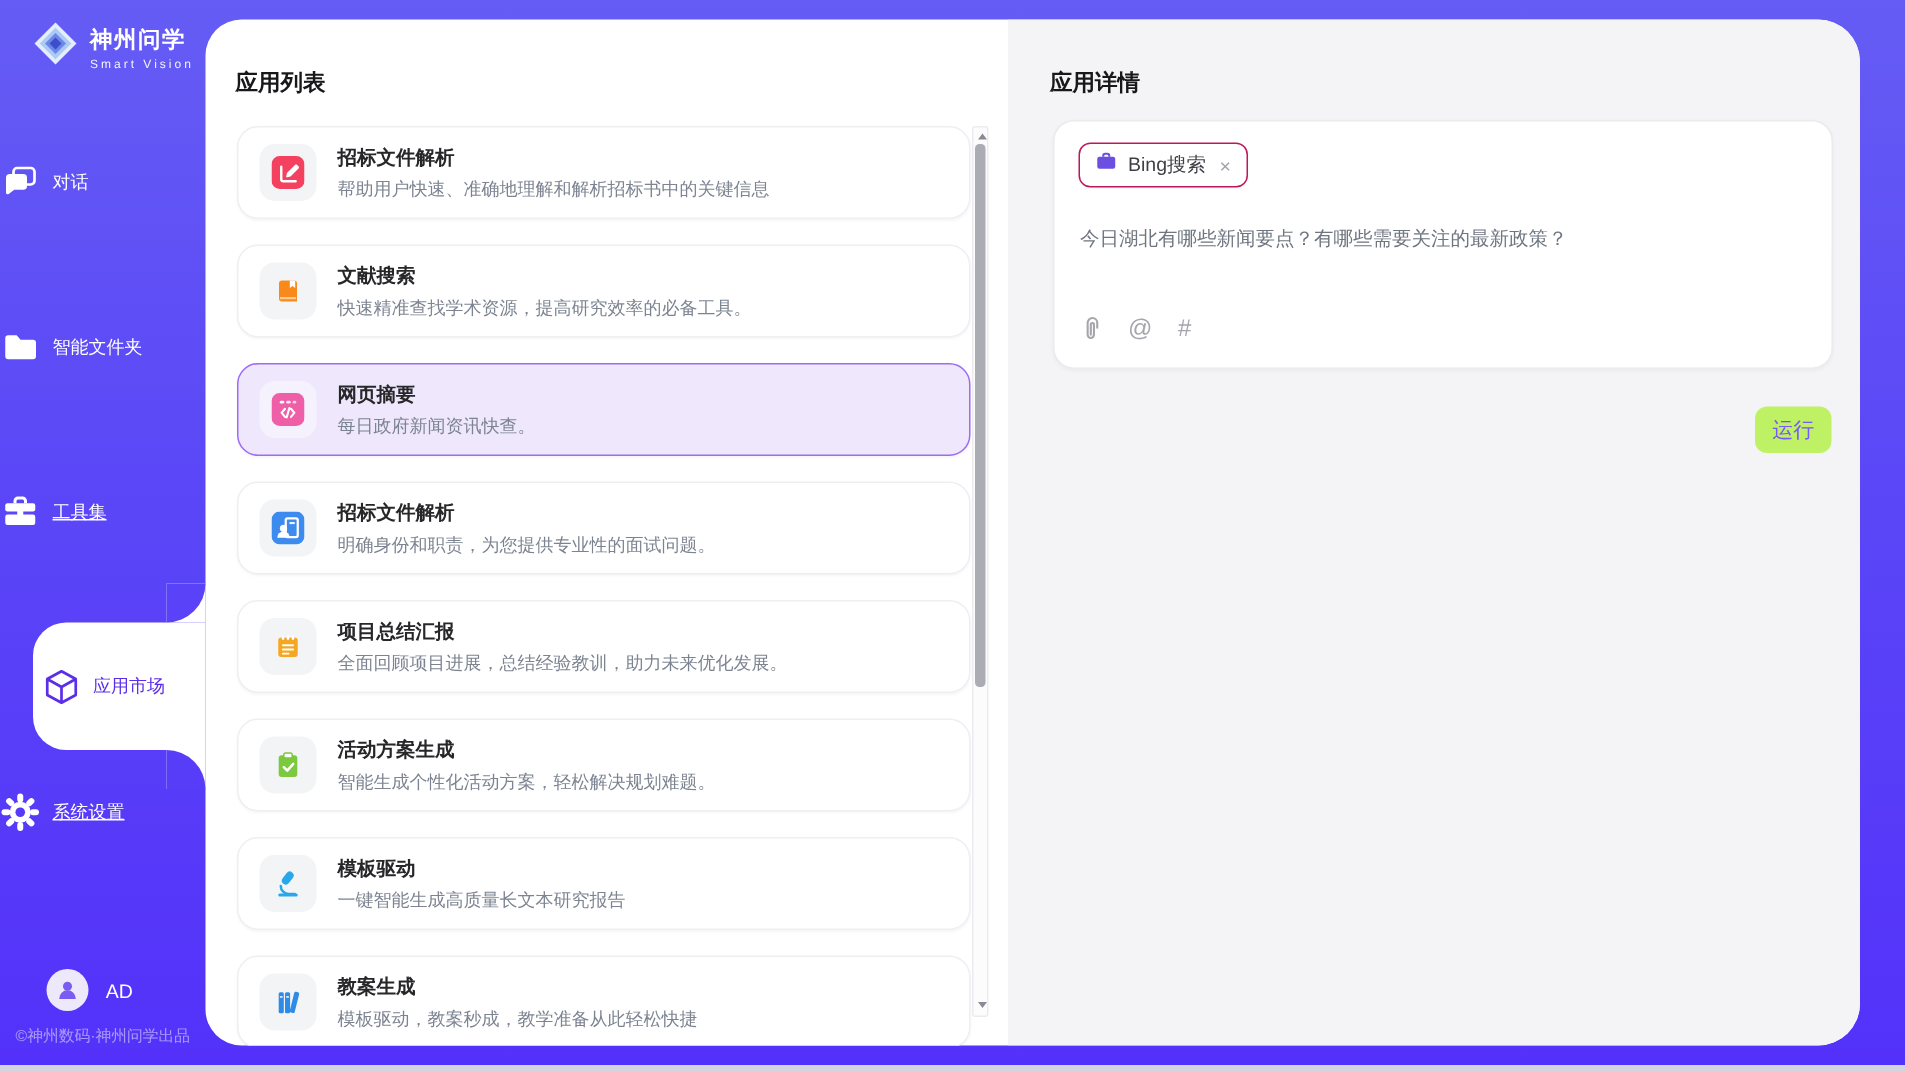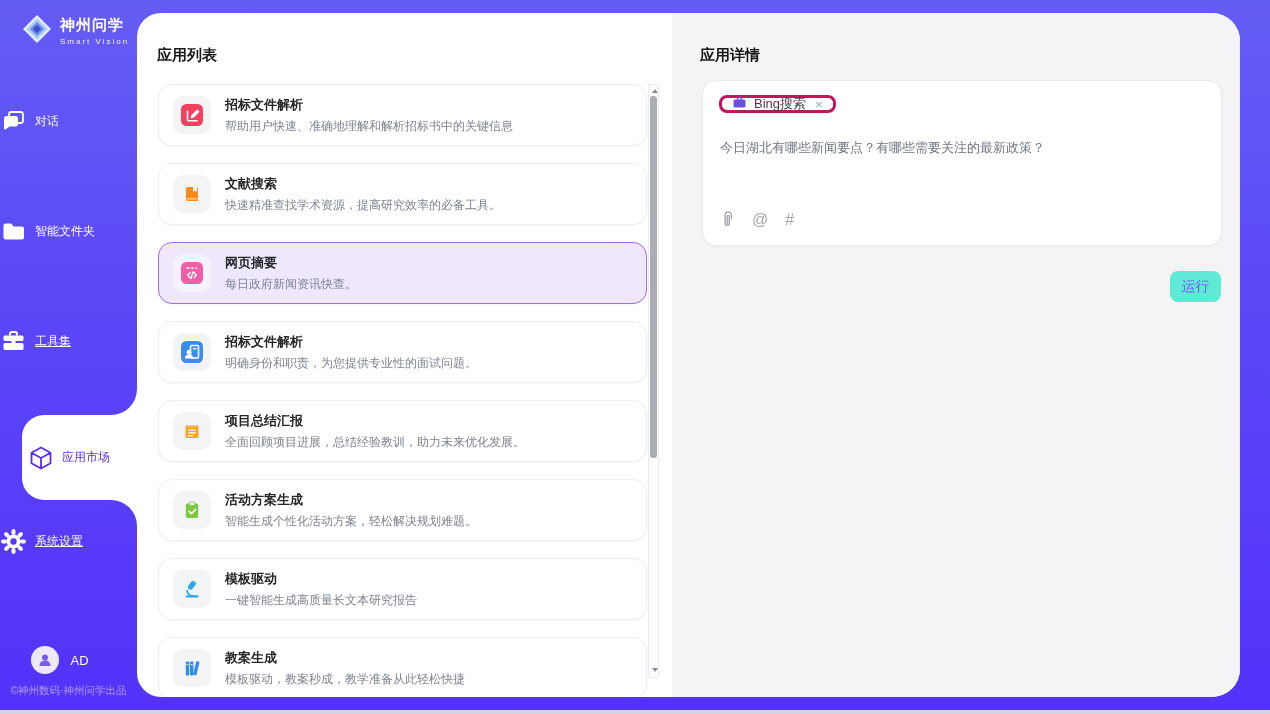--- a/index.html
+++ b/index.html
@@ -64,22 +64,22 @@
   .sb-arrow.down span { border-top:4.5px solid #8A8A94; }
   .sb-thumb { position:absolute; left:1px; top:11px; width:7px; height:362px;
     background:#ACACB4; border-radius:3px; }
 
   
   .right-panel { position:absolute; left:535px; top:0; right:0; bottom:0; background:#F4F4F6; }
   .right-title { left:28px; top:33px;text-align:right; }
   .detail-card { position:absolute; left:30px; top:67px; width:520px; height:166px;
     background:#fff; border:1px solid #EAEAEF; border-radius:14px;
     box-shadow:0 1px 3px rgba(17,24,39,.04); }
-  .tool-tag { display:inline-flex; align-items:center; gap:7px; height:18px; padding:0 10px;
-    margin:14px 0 0 16px; background:#fff; border:3px solid #be185d; border-radius:8px;
+  .tool-tag { display:inline-flex; align-items:center; gap:7px; height:30px; padding:0 10px;
+    margin:14px 0 0 16px; background:#fff; border:1px solid #be185d; border-radius:8px;
     box-shadow:0 1px 2px rgba(17,24,39,.05); }
   .tool-tag .tag-label { font-size:13px; color:#3F3F46; }
   .tool-tag .tag-close { font-size:13px; color:#A1A1AA; cursor:pointer; padding-left:2px; }
   .detail-query { margin:24px 17px 0; font-size:13px; color:#6F7680; line-height:1.5; }
   .detail-toolbar { position:absolute; left:17px; bottom:17px; display:flex;
     align-items:center; gap:17px; color:#A5A5AD; }
   .tb-glyph { font-size:16px; line-height:1; cursor:pointer; }
   .tb-clip { cursor:pointer; display:flex; }
   .run-btn { position:absolute; left:498px; top:258px; width:51px; height:31px;
     display:flex; align-items:center; justify-content:center; border-radius:8px;
@@ -338,18 +338,18 @@
           <span class="tb-clip">
             <svg width="15" height="17" viewBox="0 0 15 17">
               <path d="M11.5 7.5V4.2a3.2 3.2 0 0 0-6.4 0v8a2.1 2.1 0 0 0 4.2 0V5.4a1.05 1.05 0 0 0-2.1 0v6.8" fill="none" stroke="#A5A5AD" stroke-width="1.4" stroke-linecap="round"></path>
             </svg>
           </span>
           <span class="tb-glyph">@</span>
           <span class="tb-glyph">#</span>
         </div>
       </div>
 
-      <div class="run-btn" style="background: #5eead4; color: rgb(122, 87, 248);">运行</div>
+      <div class="run-btn" style="background: #bef264; color: rgb(122, 87, 248);">运行</div>
     </div>
   </div>
 
   <div class="bottom-strip"></div>
 </div>
 
 </body></html>

